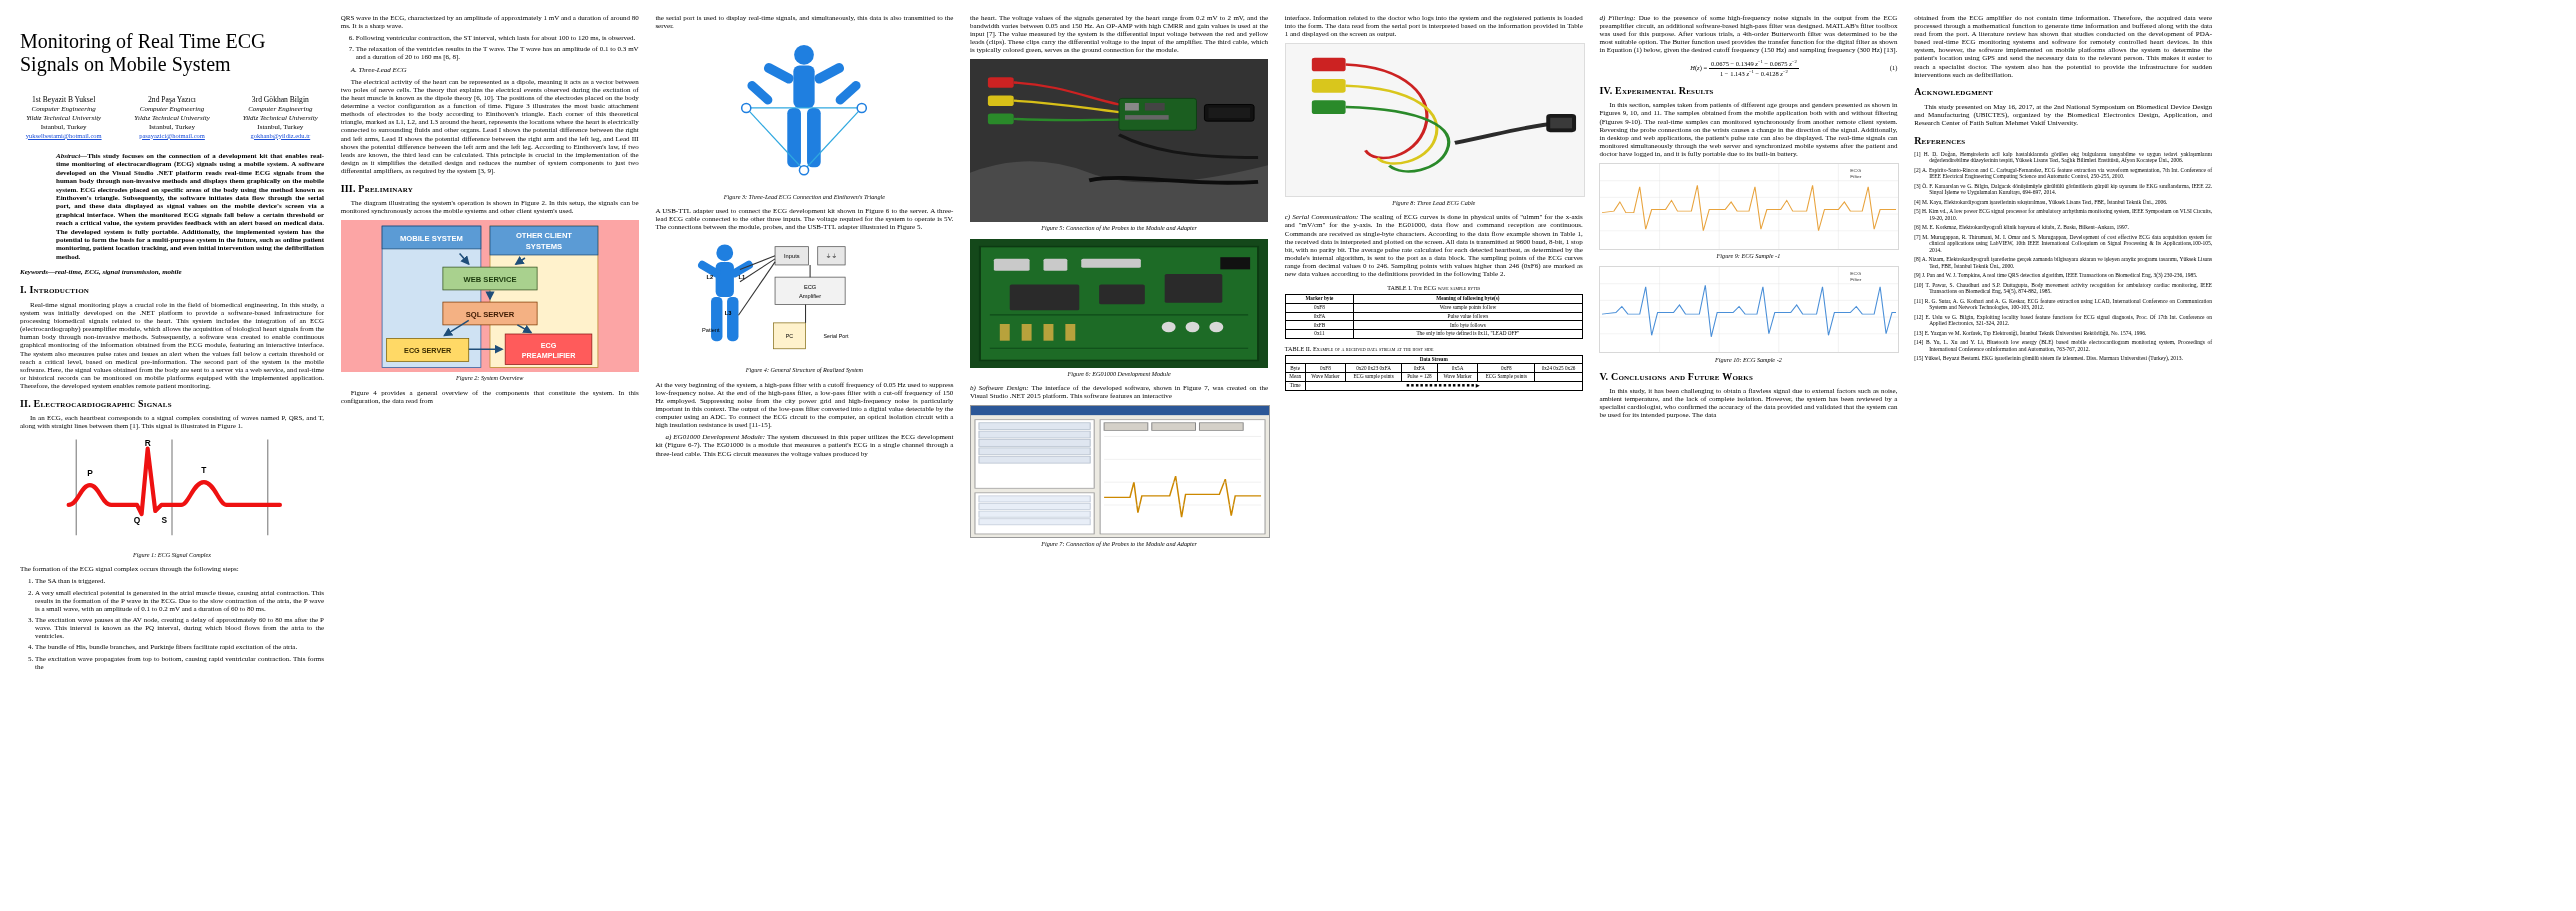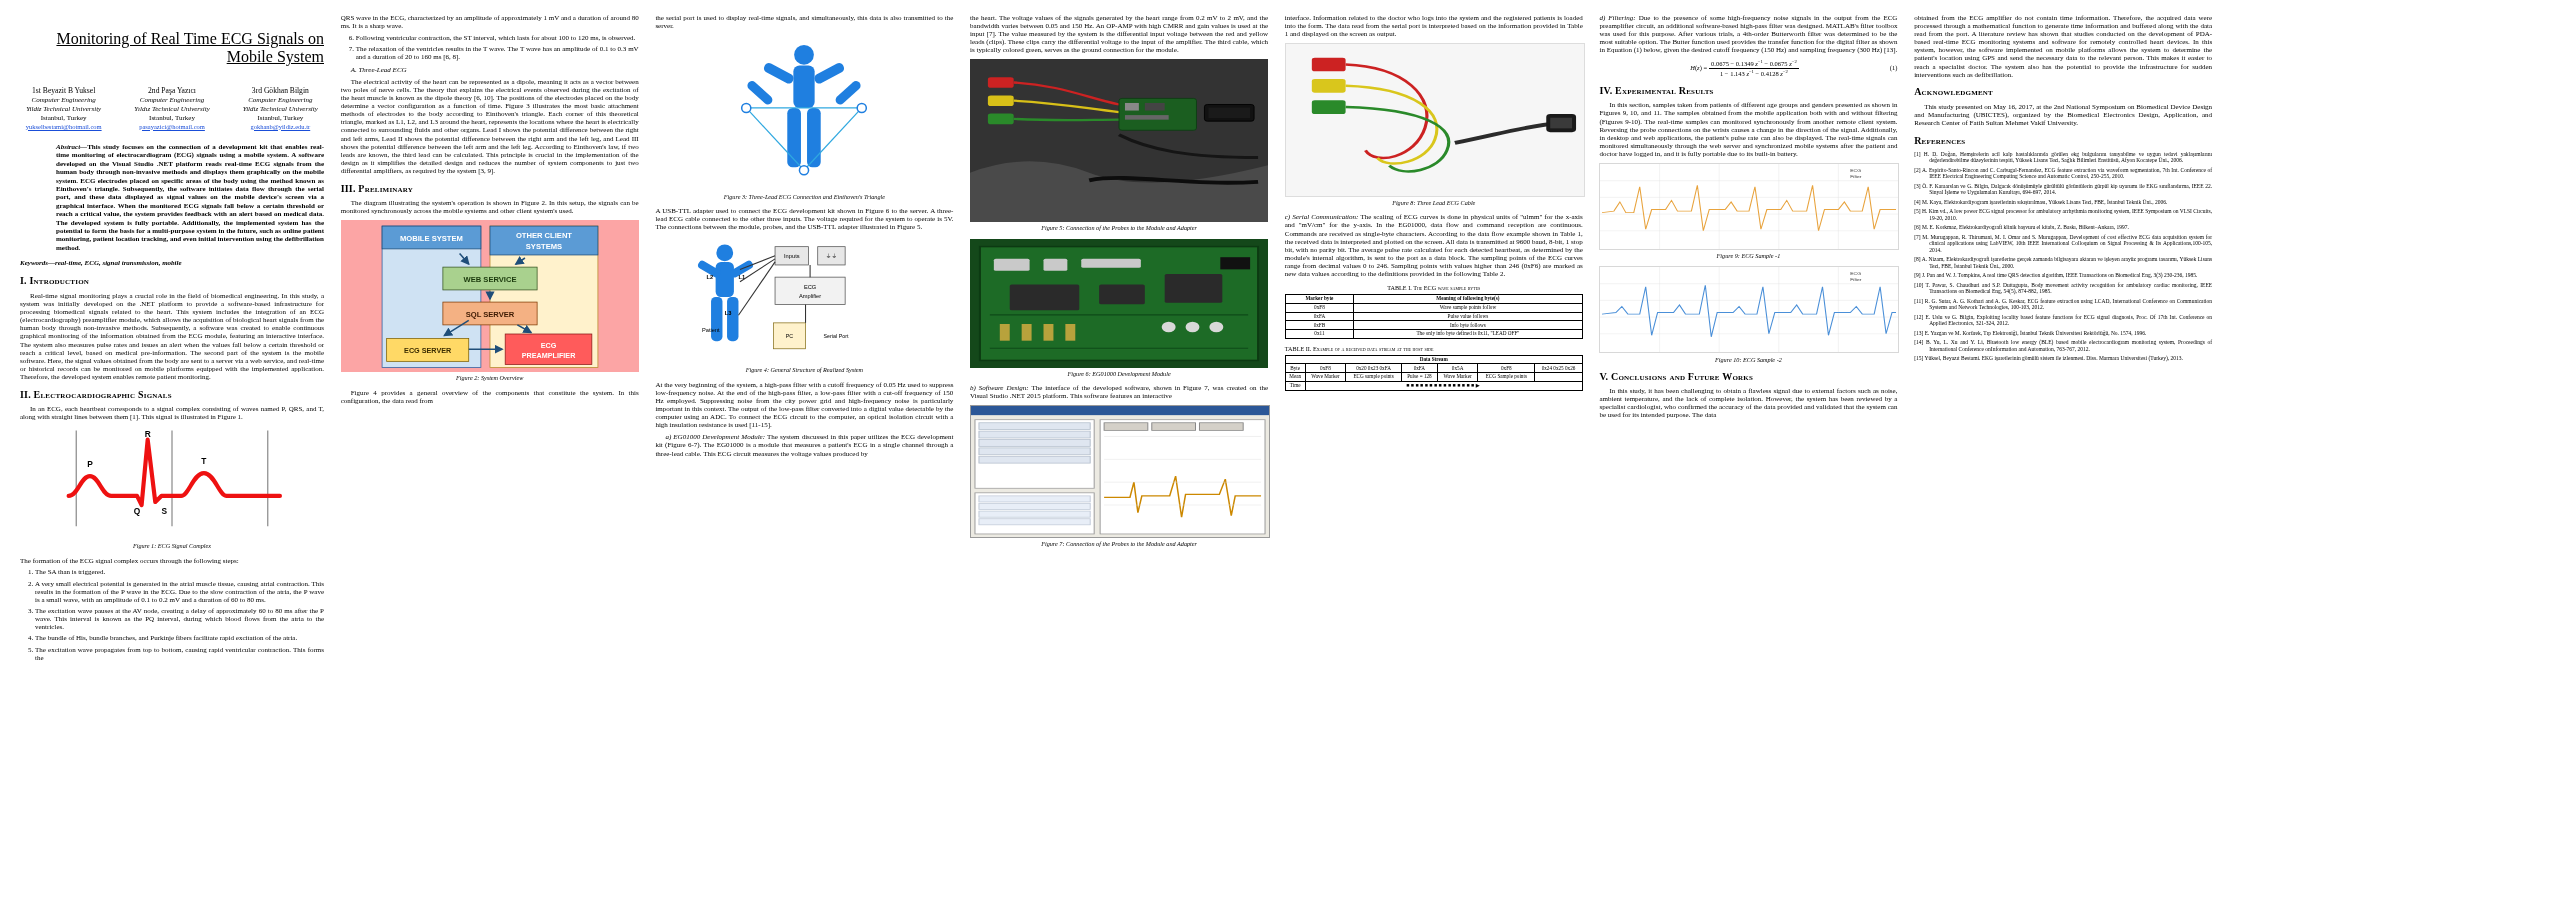--- a/index.html
+++ b/index.html
@@ -3,22 +3,22 @@
 <meta charset="utf-8">
 <style>
   html,body{margin:0;padding:0;background:#ffffff;}
   body{width:2576px;height:911px;font-family:"Liberation Serif",serif;color:#000;}
   .page{width:2576px;height:911px;position:relative;overflow:hidden;background:#fff;box-sizing:border-box;padding:13.7px 20px 7.6px 20px;}
   .cols{display:flex;gap:16.7px;height:890px;}
   .col{width:298px;flex:0 0 298px;font-size:7px;line-height:1.165;text-align:justify;}
   .col.c1{width:304px;flex:0 0 304px;}
   p{margin:0 0 3.8px 0;text-indent:10px;}
   p.noind{text-indent:0;}
-  .title{font-size:16px;text-align:right;line-height:1.12;margin:16.7px 0 0 0;font-weight:400;text-decoration:underline;}
-  .authors{display:flex;justify-content:flex-end;margin:20px 0 12px 0;gap:21px;}
+  .title{font-size:20px;text-align:left;line-height:1.12;margin:16.7px 0 0 0;font-weight:400;}
+  .authors{display:flex;justify-content:center;margin:20px 0 12px 0;gap:21px;}
   .author{text-align:center;font-size:7px;line-height:1.28;flex:1;}
   .author .nm{font-size:7.6px;}
   .author .it{font-style:italic;}
   .author .mail{color:#1a4ed8;text-decoration:underline;font-size:6.5px;}
   .abstract{font-weight:bold;font-size:7px;line-height:1.2;text-align:justify;margin-left:36px;}
   .abstract .lead{font-style:italic;font-weight:bold;}
   .keywords{font-weight:bold;font-style:italic;margin:6.8px 0 8.4px 0;font-size:7px;}
   h2.sec{font-size:10px;font-weight:700;text-align:left;margin:7.6px 0 4.6px 0;font-variant:small-caps;letter-spacing:0.2px;}
   h3.sub{font-size:7px;font-style:italic;font-weight:400;margin:5.3px 0 3px 0;text-indent:10px;}
   .figcap{font-size:6.2px;font-style:italic;text-align:center;margin:2.3px 0 6.8px 0;line-height:1.2;}

